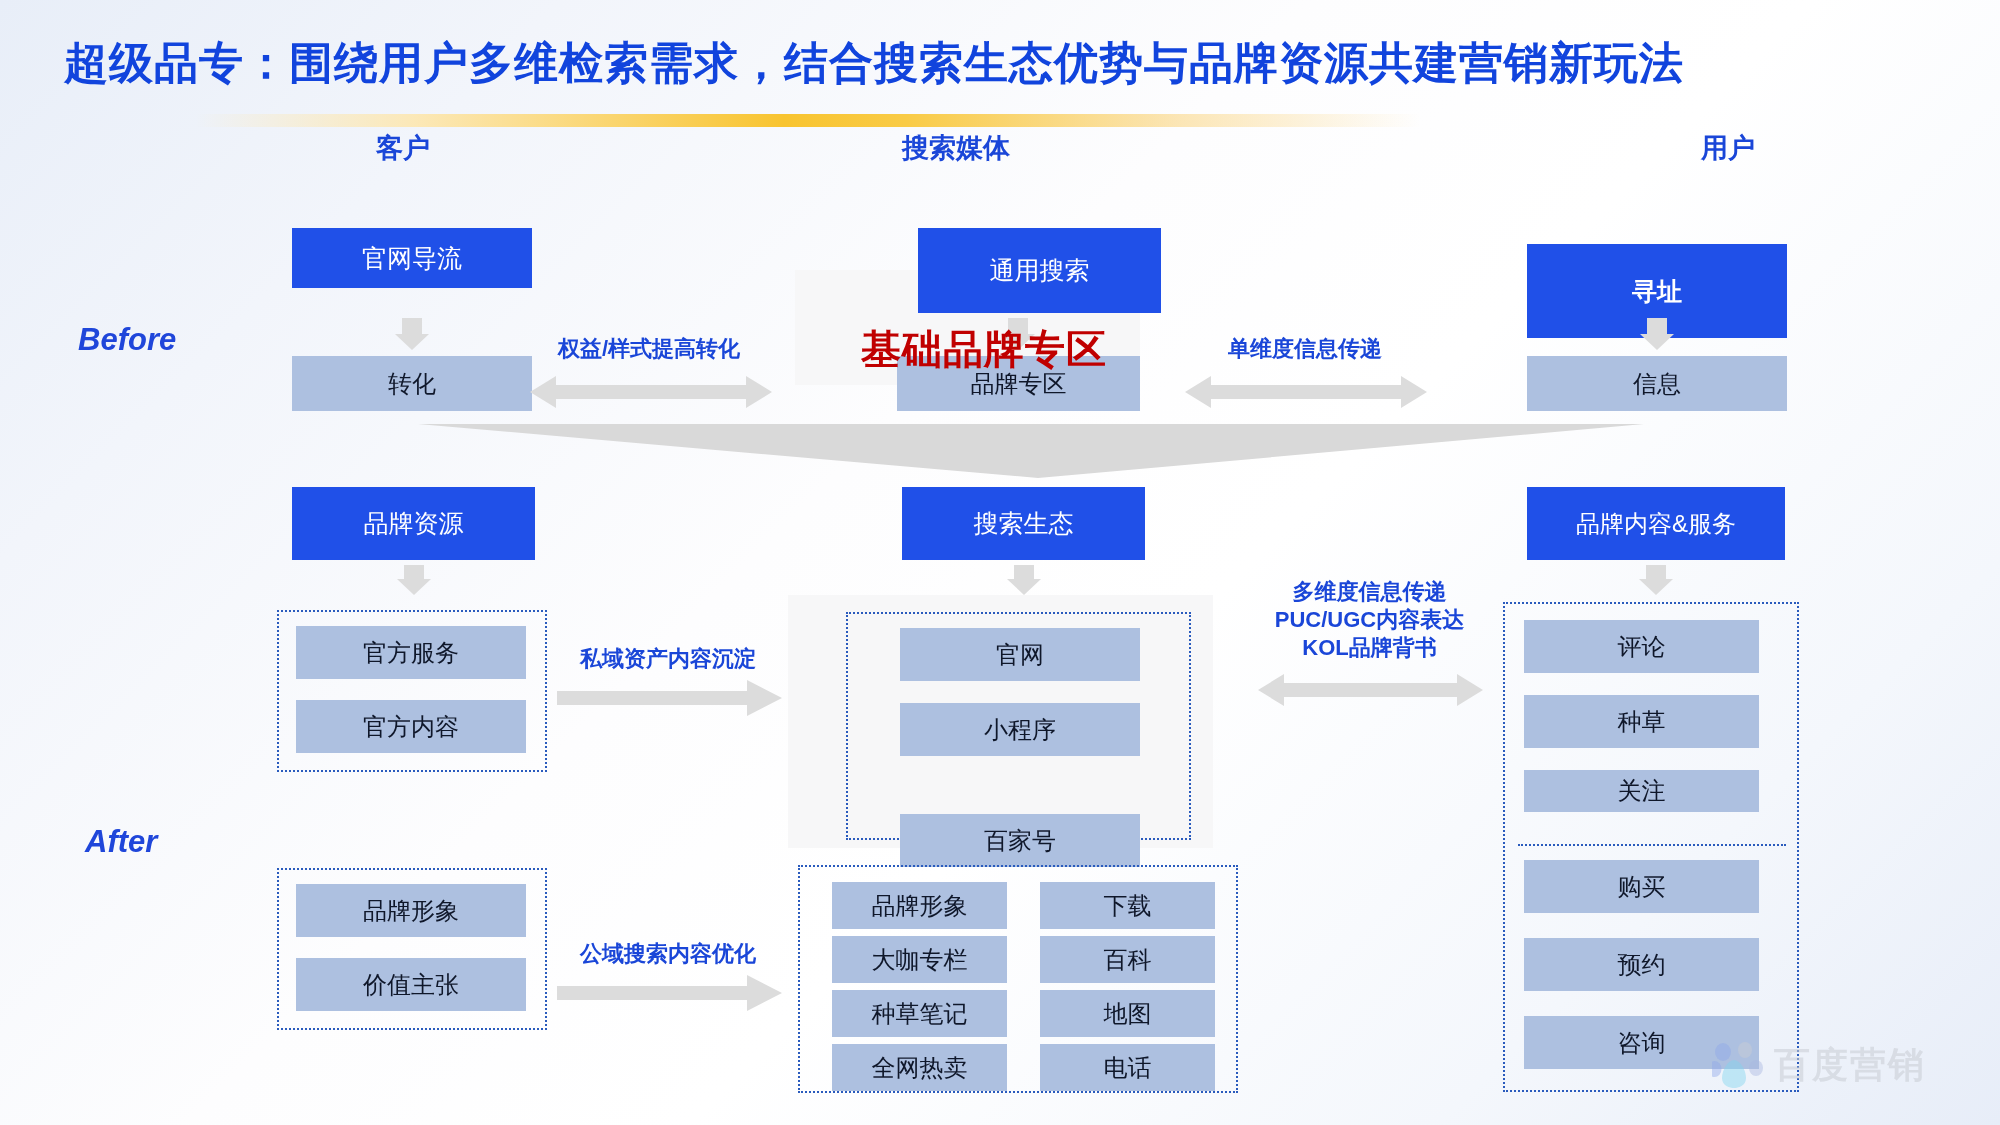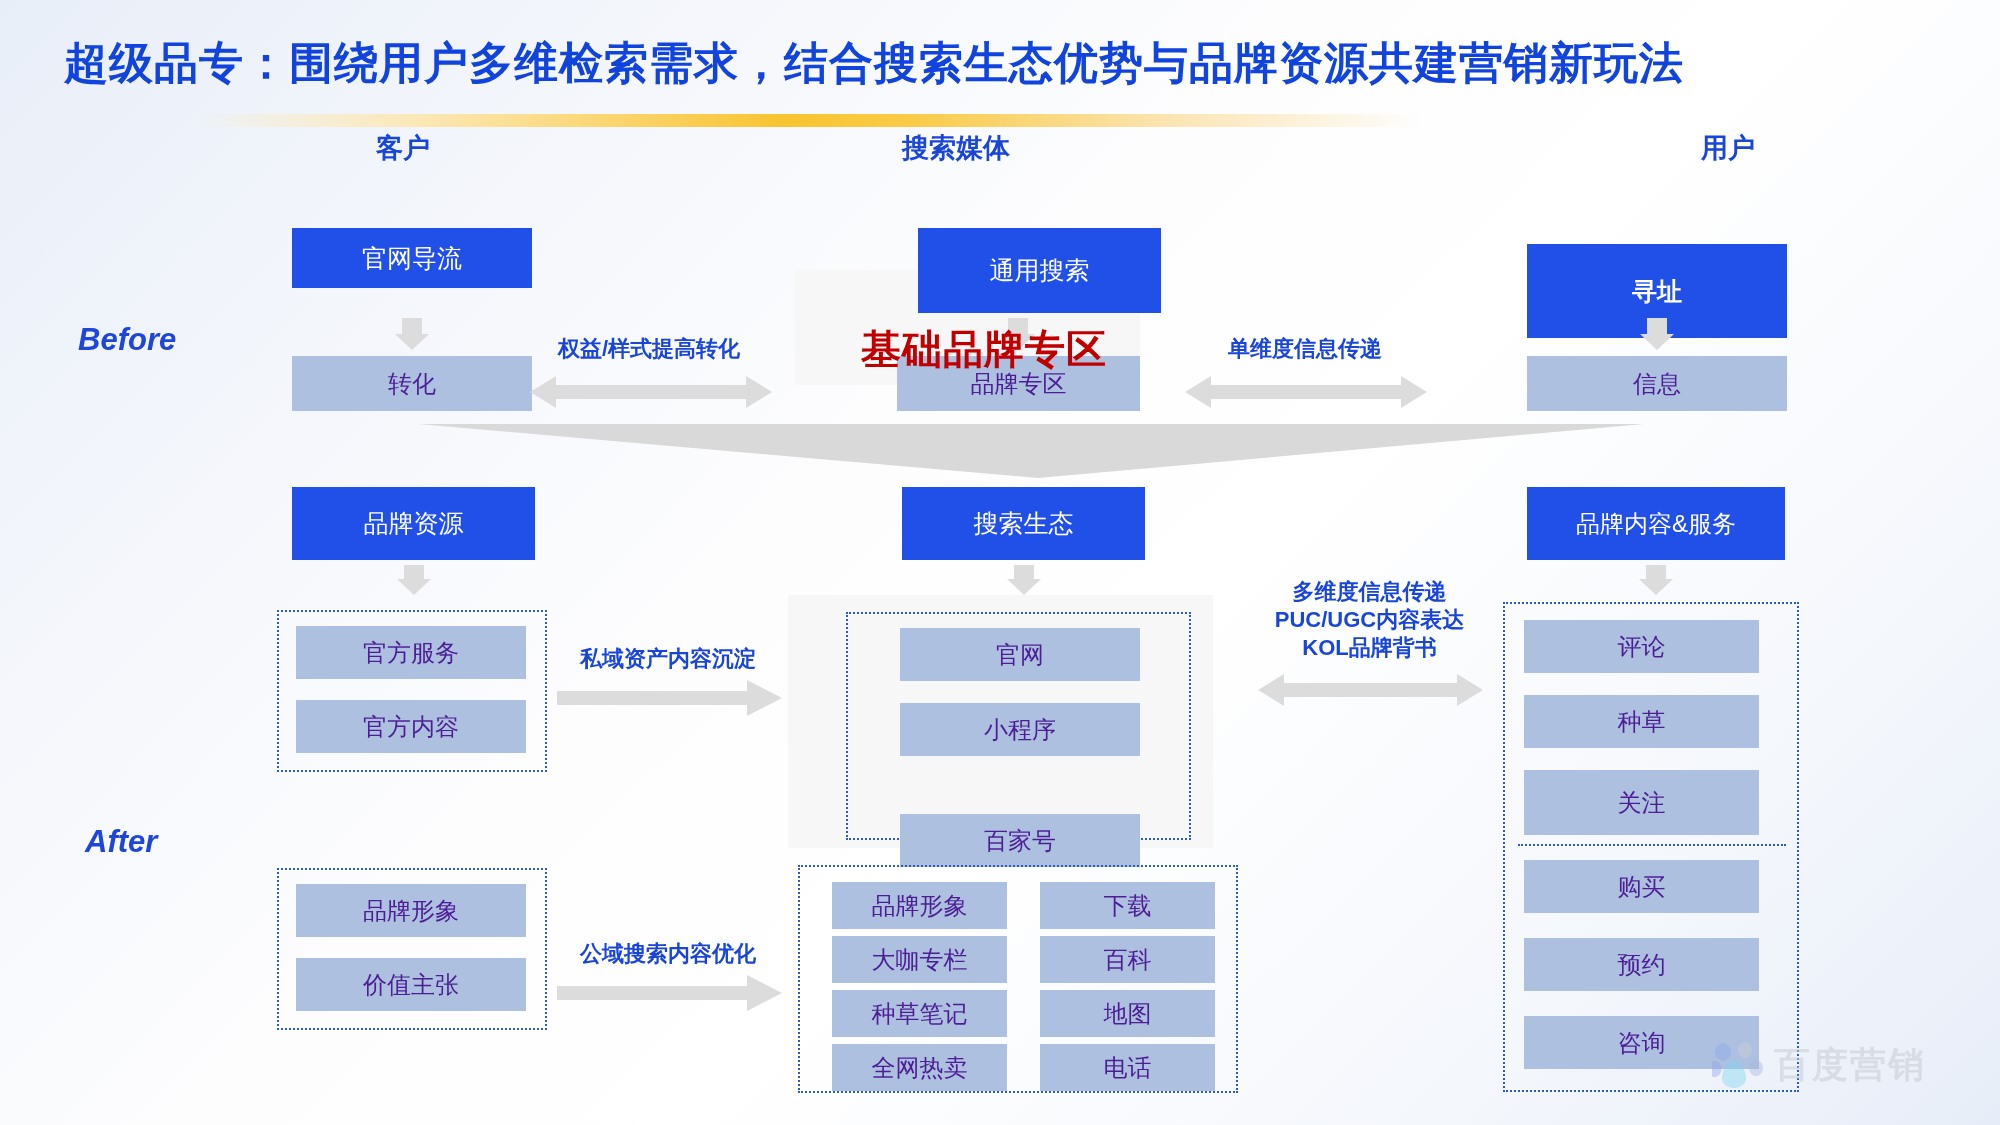--- a/index.html
+++ b/index.html
@@ -66,21 +66,21 @@
     text-align: center;
     line-height: 1.15;
   }
   .box-primary {
     background: #2050e8;
     color: #ffffff;
     font-size: 25px;
   }
   .box-soft {
     background: #adc0e0;
-    color: #4c1d95;
+    color: #0f172a;
     font-size: 24px;
   }
 
   
   .dotted {
     position: absolute;
     border: 2px dotted #2a5bbd;
   }
   .dotted-sep {
     position: absolute;
@@ -257,21 +257,21 @@
 
   <div class="box box-primary" style="left:1527px; top:487px; width:258px; height:73px; font-size:24px;">品牌内容&amp;服务</div>
   <div class="arrow-down" style="left:1656px; top:565px;">
     <div class="shaft" style="left:-10px; top:0; width:20px; height:14px;"></div>
     <div class="head" style="left:-17px; top:14px;"></div>
   </div>
 
   <div class="dotted" style="left:1503px; top:602px; width:296px; height:490px;"></div>
   <div class="box box-soft" style="left:1524px; top:620px; width:235px; height:53px;">评论</div>
   <div class="box box-soft" style="left:1524px; top:695px; width:235px; height:53px;">种草</div>
-  <div class="box box-soft" style="left:1524px; top:770px; width:235px; height:65px;">关注</div>
+  <div class="box box-soft" style="left:1524px; top:770px; width:235px; height:42px;">关注</div>
 
   <div class="dotted-sep" style="left:1518px; top:844px; width:268px;"></div>
 
   <div class="box box-soft" style="left:1524px; top:860px; width:235px; height:53px;">购买</div>
   <div class="box box-soft" style="left:1524px; top:938px; width:235px; height:53px;">预约</div>
   <div class="box box-soft" style="left:1524px; top:1016px; width:235px; height:53px;">咨询</div>
 
   <div class="watermark" style="left:1712px; top:1040px;">
     <svg width="54" height="50" viewBox="0 0 54 50">
       <ellipse cx="11" cy="12" rx="8" ry="9" fill="#8fa8e8" opacity="0.85"></ellipse>

